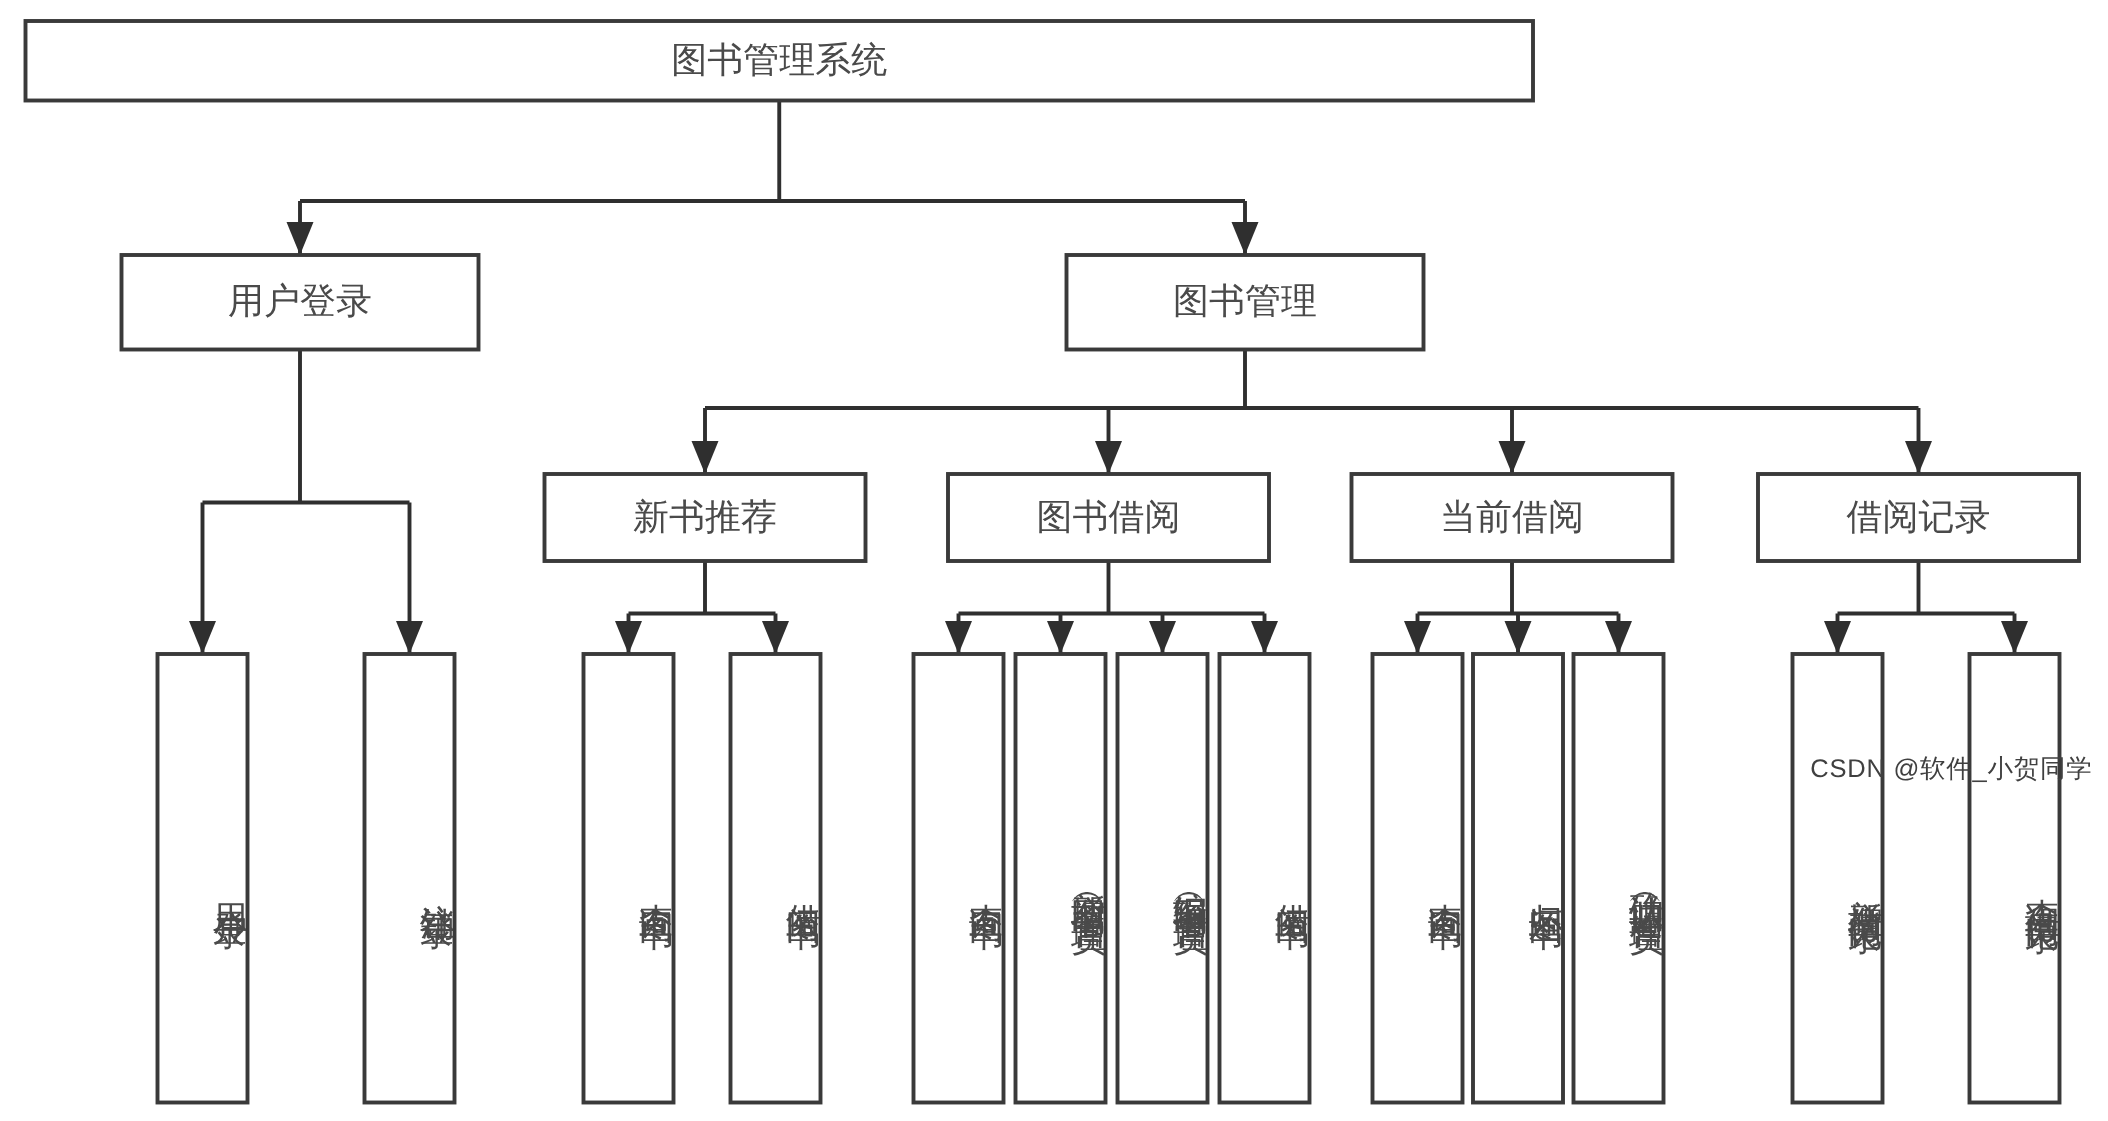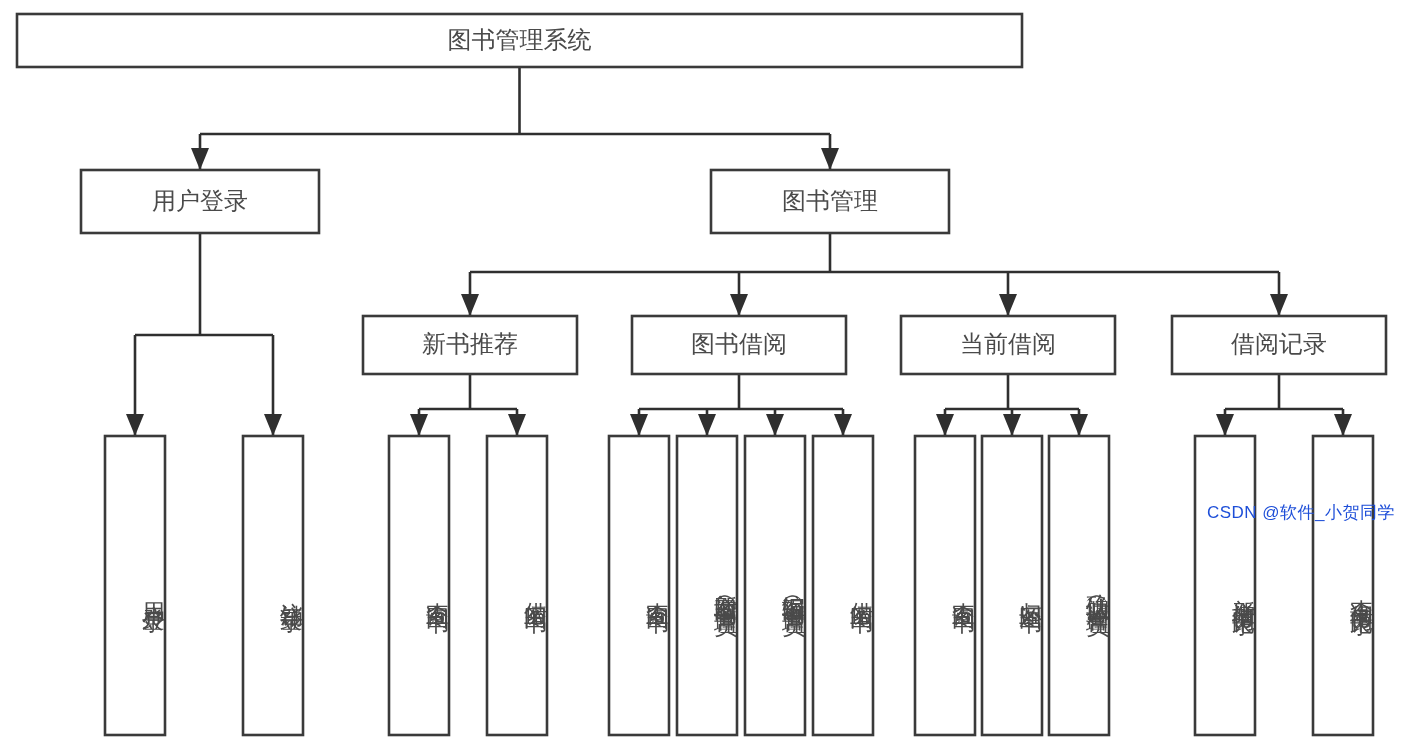--- a/index.html
+++ b/index.html
@@ -33,21 +33,21 @@
     color:#4a4a4a;
     white-space:nowrap;
     pointer-events:none;
   }
   .watermark{
     position:absolute;
     right:10px;
     bottom:6px;
     font-family:"Liberation Sans","DejaVu Sans",sans-serif;
     font-size:17px;
-    color:#1d4ed8;
+    color:#404040;
     letter-spacing:0.5px;
     white-space:nowrap;
   }
 </style>
 </head>
 <body>
 
 <div id="stage">
 
   <svg id="diagram" viewBox="0 0 1405 747">

